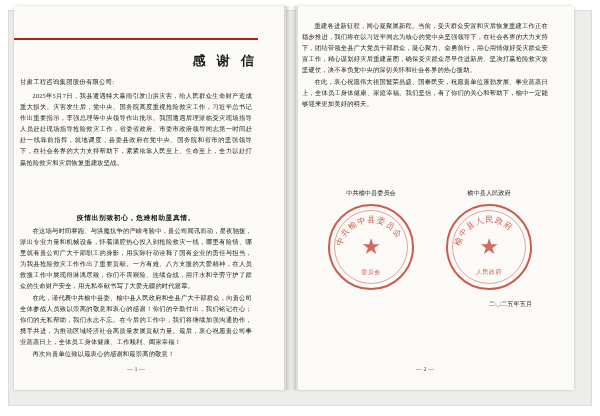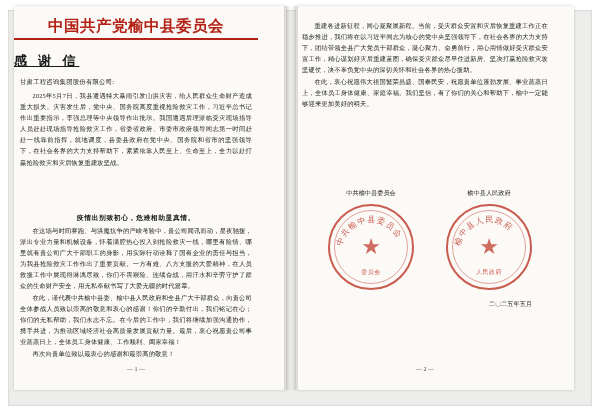--- a/index.html
+++ b/index.html
@@ -70,26 +70,25 @@
     top: 38px;
     width: 244px;
     height: 2px;
     background: #b32216;
   }
   .doc-title {
     position: absolute;
     left: 14px;
     top: 52px;
     width: 244px;
-    text-align: left;
+    text-align: right;
     font-size: 13px;
     font-weight: bold;
     color: #1a1a1a;
     letter-spacing: 4px;
-    text-decoration: underline;
   }
   .addressee {
     position: absolute;
     left: 20px;
     top: 78px;
     font-size: 6.4px;
     color: #1f1f1f;
     letter-spacing: 0.2px;
   }
   .body-col {
@@ -227,21 +226,20 @@
 </head>
 <body>
 
 <div class="page">
   <div class="scan"></div>
 
   <div class="leaf leaf-left"></div>
   <div class="leaf leaf-right"></div>
   <div class="spine"></div>
 
-  <div class="masthead">中国共产党榆中县委员会</div>
   <div class="masthead-rule"></div>
   <div class="doc-title">感 谢 信</div>
   <div class="addressee">甘肃工程咨询集团股份有限公司:</div>
 
   <div class="body-col body-left">
     <p>2025年5月7日，我县遭遇特大暴雨引发山洪灾害，给人民群众生命财产造成重大损失。灾害发生后，党中央、国务院高度重视抢险救灾工作，习近平总书记作出重要指示，李强总理等中央领导作出批示。我国遭遇后理派临受灾现场指导人员赶赴现场指导抢险救灾工作，省委省政府、市委市政府领导同志第一时间赶赴一线靠前指挥，就地调度，县委县政府在党中央、国务院和省市的坚强领导下，在社会各界的大力支持帮助下，紧紧依靠人民至上、生命至上，全力以赴打赢抢险救灾和灾后恢复重建攻坚战。</p>
   </div>
 
   <div class="slogan">疫情出别致初心，危难相助显真情。</div>
 

